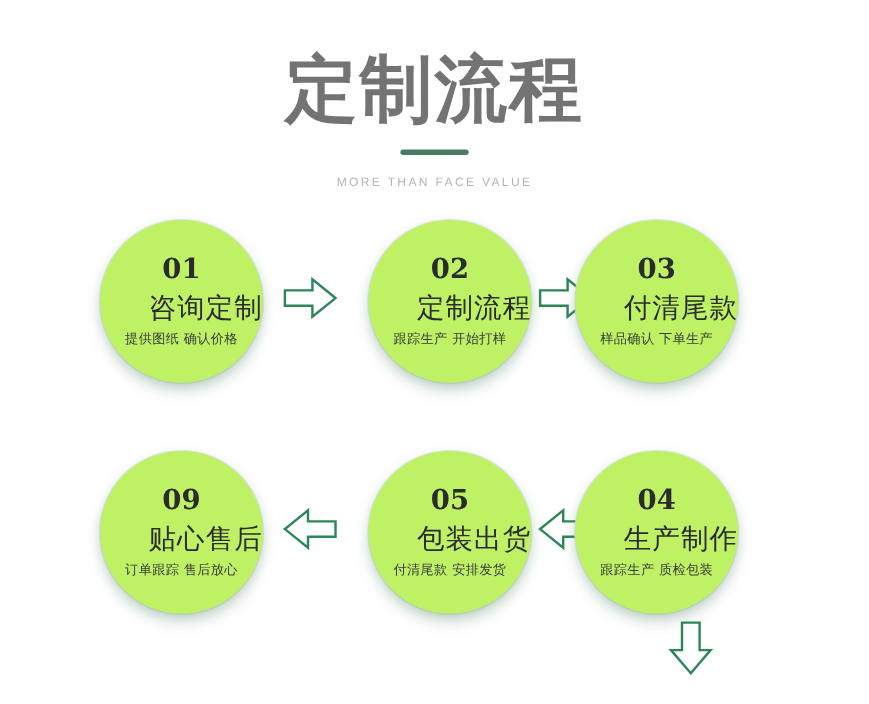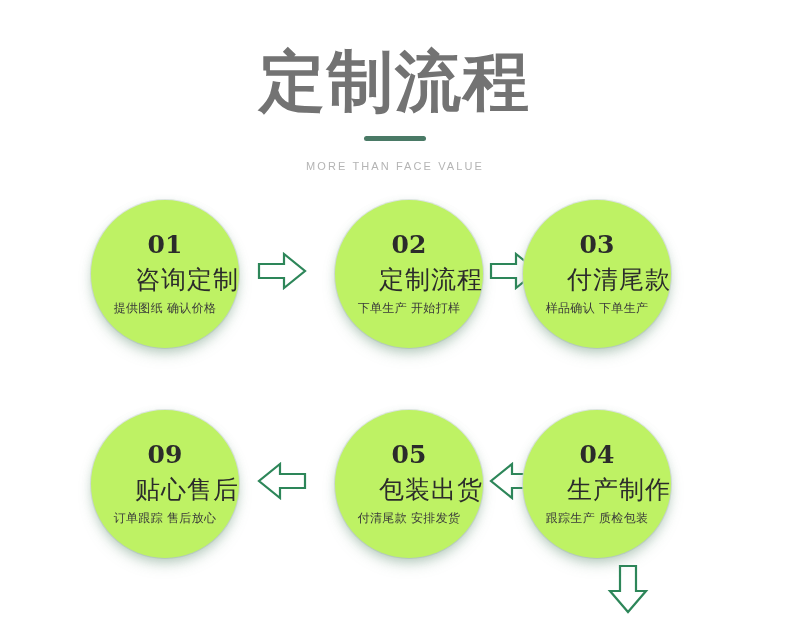--- a/index.html
+++ b/index.html
@@ -151,21 +151,21 @@
 
     <div class="arrow arrow-h gap-1">
       <svg viewBox="0 0 52 44" width="52" height="44" aria-hidden="true">
         <path d="M3 15 H28 V5 L49 22 L28 39 V29 H3 Z" fill="none" stroke="#2d8659" stroke-width="2.2" stroke-linejoin="miter" stroke-linecap="square"></path>
       </svg>
     </div>
 
     <div class="step pos-2">
       <div class="step-number">02</div>
       <div class="step-title">定制流程</div>
-      <div class="step-desc">下单生产 开始打样</div>
+      <div class="step-desc">跟踪生产 开始打样</div>
     </div>
 
     <div class="arrow arrow-h gap-2">
       <svg viewBox="0 0 52 44" width="52" height="44" aria-hidden="true">
         <path d="M3 15 H28 V5 L49 22 L28 39 V29 H3 Z" fill="none" stroke="#2d8659" stroke-width="2.2" stroke-linejoin="miter" stroke-linecap="square"></path>
       </svg>
     </div>
 
     <div class="step pos-3">
       <div class="step-number">03</div>

